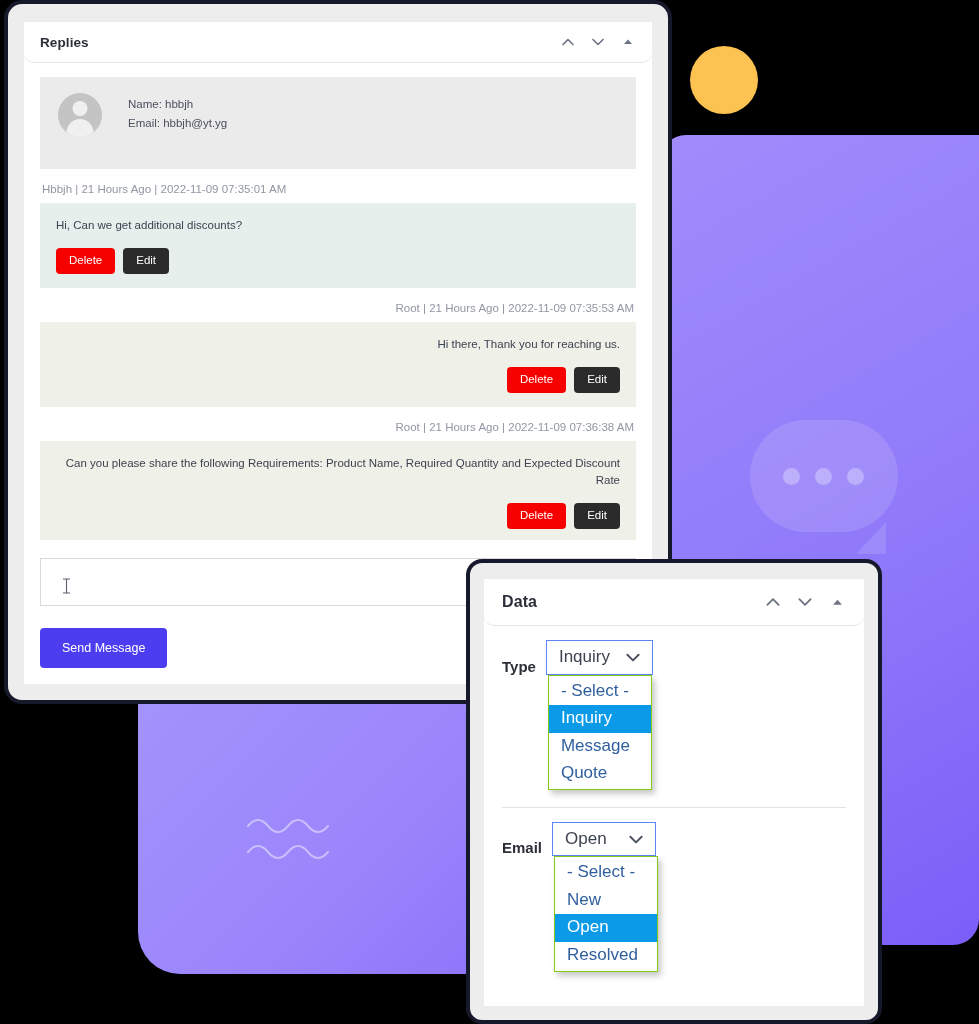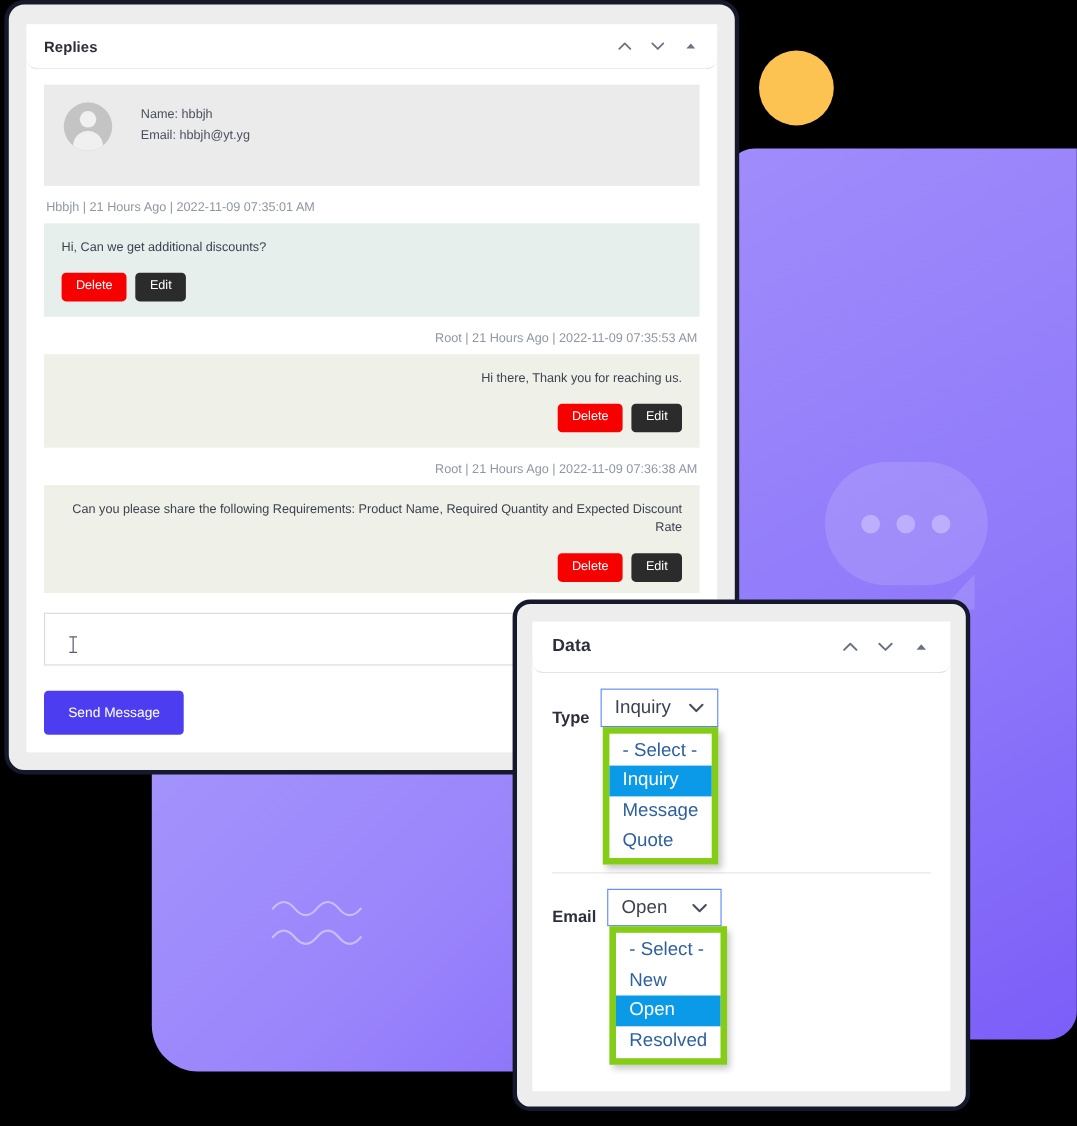--- a/index.html
+++ b/index.html
@@ -247,21 +247,21 @@
     border: none;
     border-radius: 4px;
     font-family: inherit;
     font-size: 12.5px;
     padding: 13px 22px;
     cursor: pointer;
   }
 
   
   #data-window {
-    left: 466px; top: 545px;
+    left: 466px; top: 559px;
     width: 416px; height: 465px;
     border-radius: 16px;
     padding: 16px 14px 14px 14px;
   }
   #data-window .panel-header { padding: 14px 18px; }
   #data-window .panel-title { font-size: 16px; font-weight: bold; }
   #data-window .ic { width: 18px; height: 18px; }
 
   .form-row {
     display: flex;
@@ -301,21 +301,21 @@
     line-height: 1.1;
   }
   .select-caret { color: #4a4f5e; display: flex; }
 
   .select-menu {
     position: absolute;
     left: 2px;
     top: 100%;
     min-width: 104px;
     background: #ffffff;
-    border: 6px solid #84cc16;
+    border: 1px solid #84cc16;
     box-shadow: 3px 4px 6px rgba(0,0,0,0.22);
     padding: 2px 0;
     box-sizing: border-box;
     z-index: 5;
   }
   .opt {
     font-size: 17px;
     color: #2f5f9e;
     padding: 2px 12px 3px 12px;
     white-space: nowrap;

